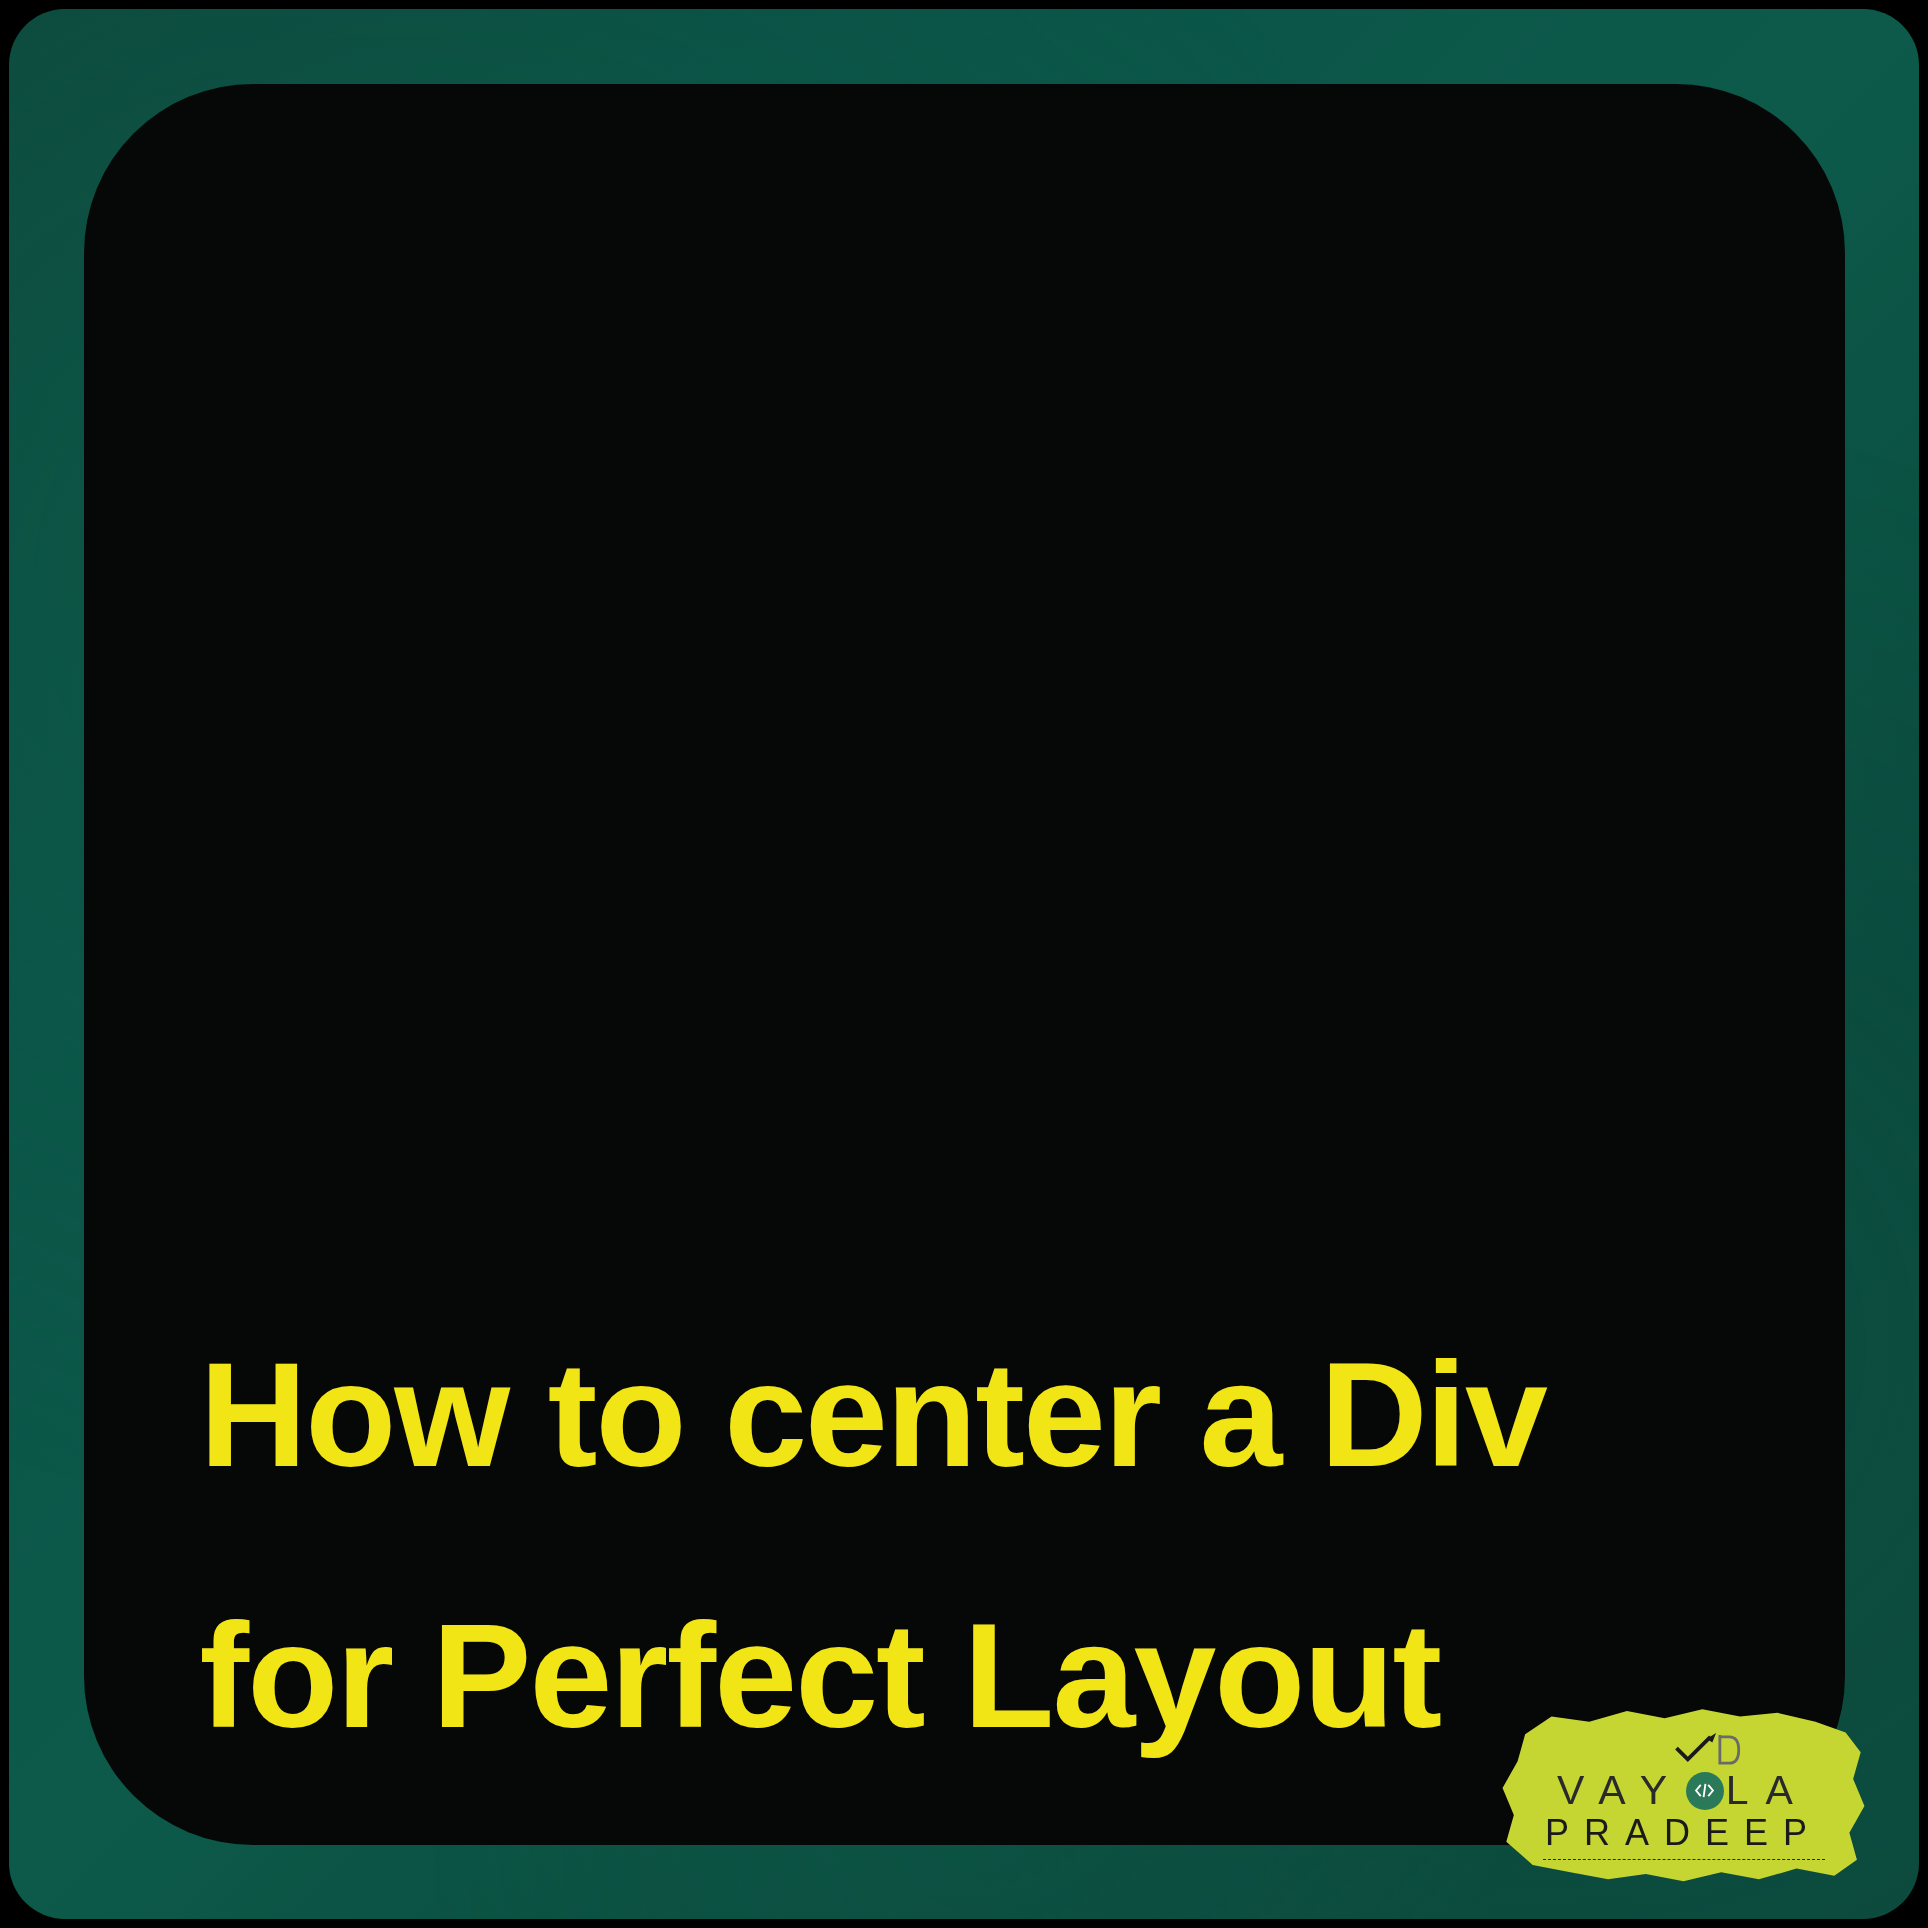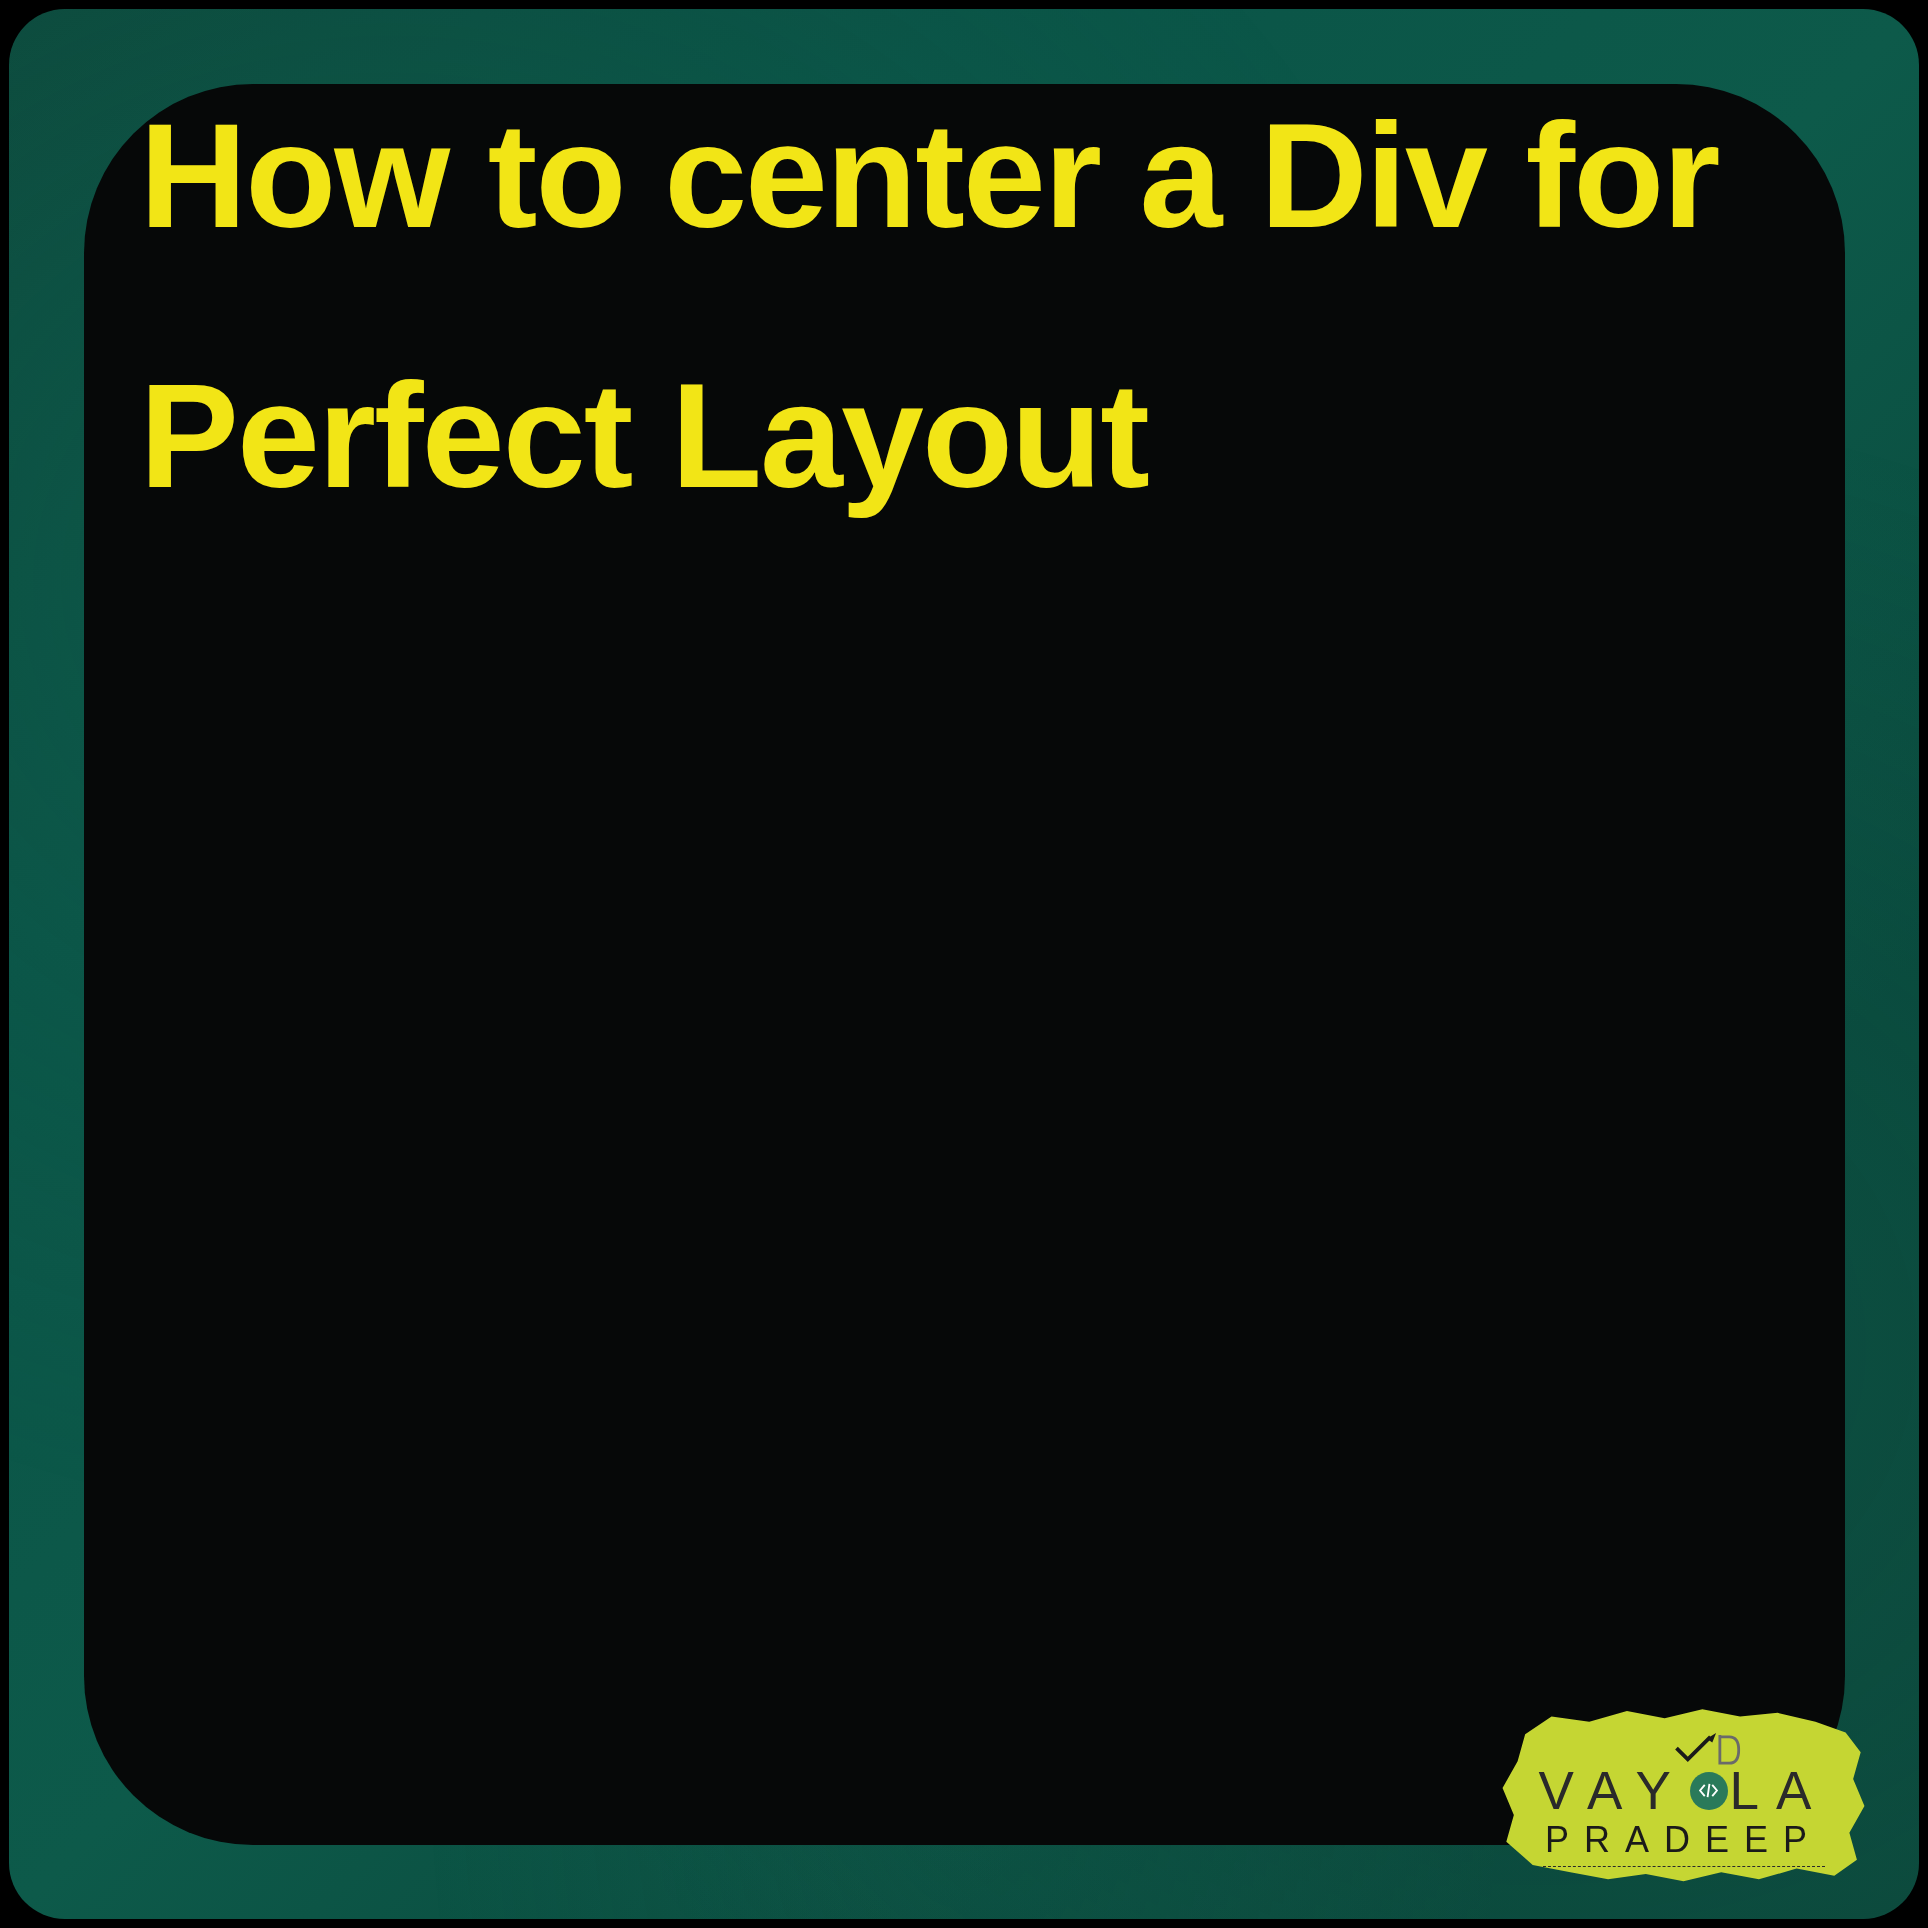--- a/index.html
+++ b/index.html
@@ -33,22 +33,22 @@
       border-radius: 56px;
     }
     .inner-card {
       width: 1761px;
       height: 1761px;
       background: #060808;
       border-radius: 169px;
       position: relative;
       z-index: 1;
       display: flex;
-      align-items: flex-start;
-      padding-left: 56px;
+      align-items: flex-end;
+      padding-left: 116px;
       padding-right: 122px;
     }
     .title-text {
       color: #f2e516;
       font-size: 149px;
       font-weight: 900;
       line-height: 1.75;
       letter-spacing: -1.9px;
       font-family: 'Arial Black', Impact, sans-serif;
       text-align: left;
@@ -86,21 +86,21 @@
       position: absolute;
       top: 23.5px;
       left: 50%;
       transform: translateX(-9.4px);
       display: flex;
       align-items: center;
       gap: 1.9px;
     }
     .badge-text-top {
       font-family: 'Arial', sans-serif;
-      font-size: 53px;
+      font-size: 41px;
       font-weight: 400;
       letter-spacing: 17px;
       color: #2a2a2a;
       margin-top: 9.4px;
       display: flex;
       align-items: center;
     }
     .badge-text-bottom {
       font-family: 'Arial', sans-serif;
       font-size: 36px;

